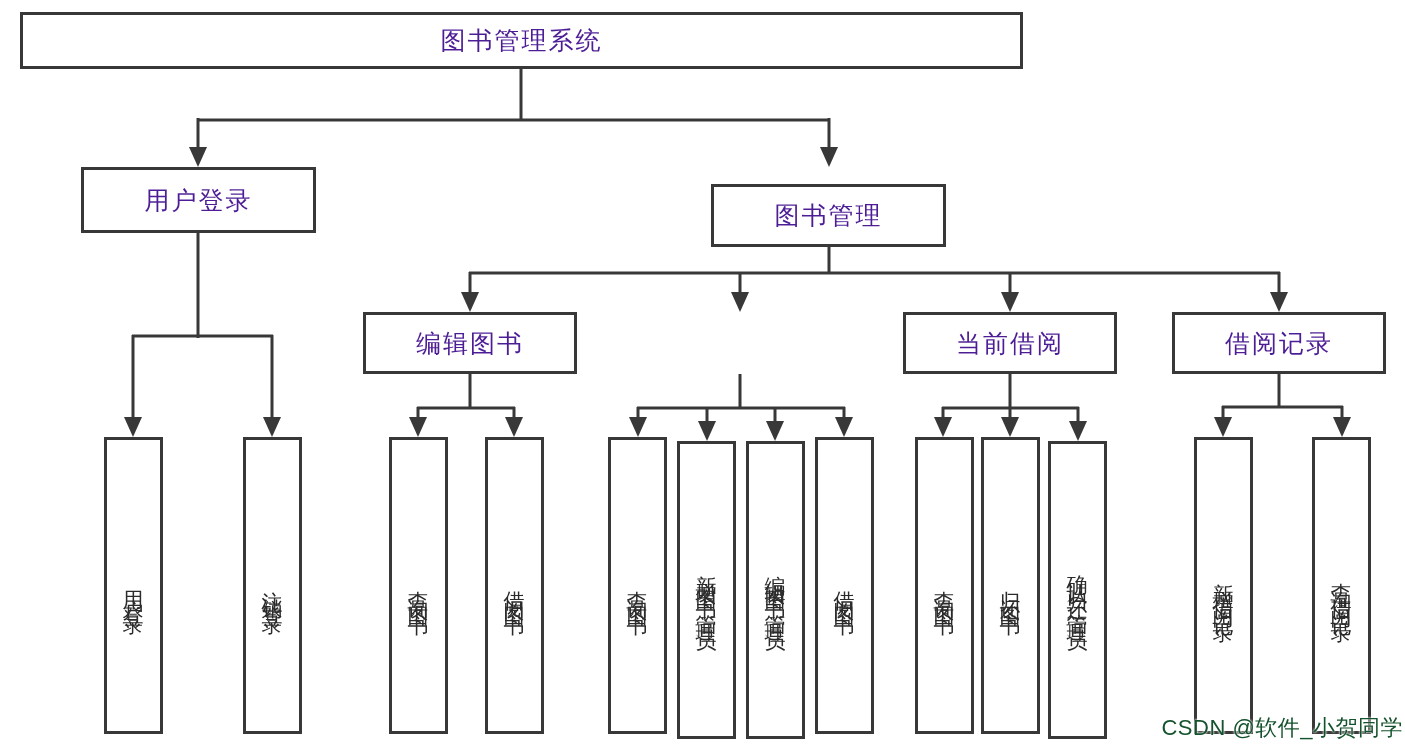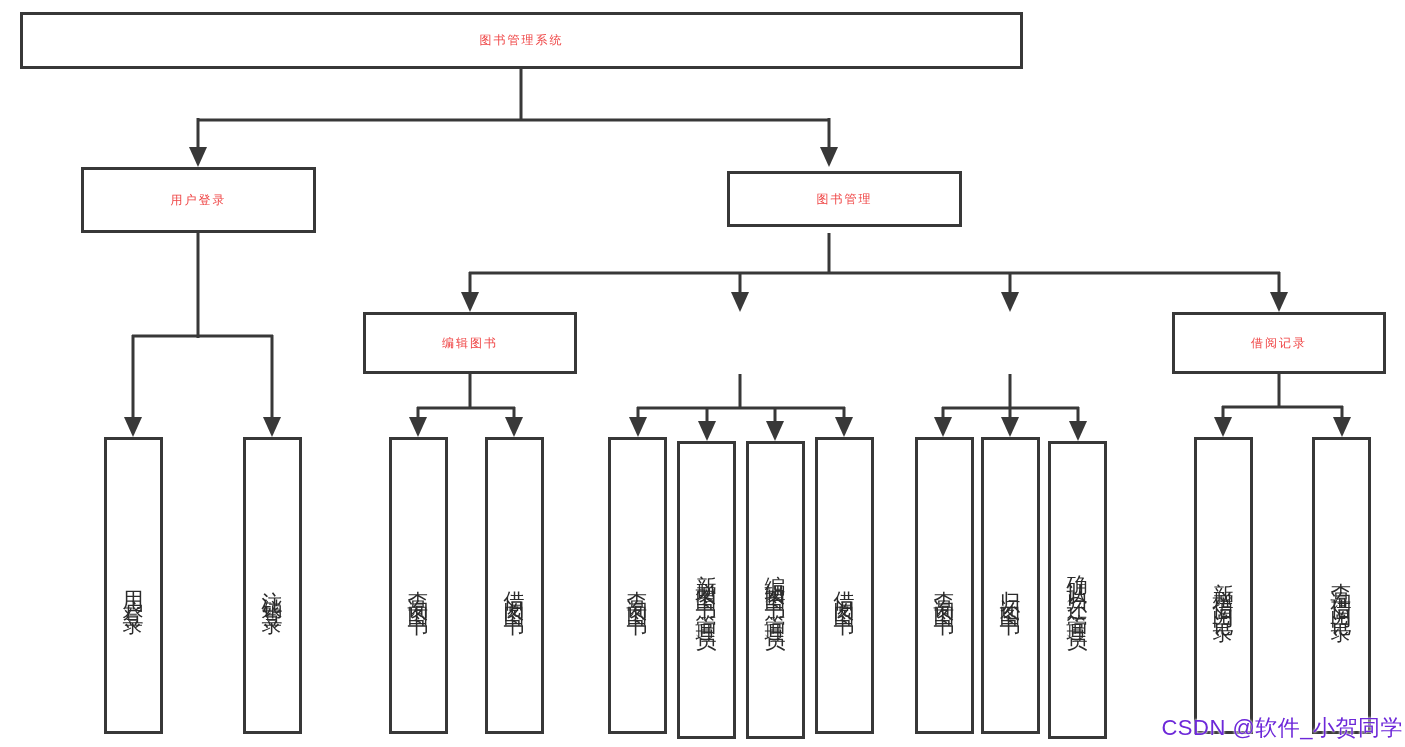--- a/index.html
+++ b/index.html
@@ -17,44 +17,44 @@
     position: absolute;
     box-sizing: border-box;
     border: 3px solid #383838;
     background: #ffffff;
     display: flex;
     align-items: center;
     justify-content: center;
     z-index: 2;
   }
   .node .hlabel {
-    font-size: 12px;
+    font-size: 25px;
     letter-spacing: 2px;
     white-space: nowrap;
-    color: #ef4444;
+    color: #4c1d95;
   }
   .leaf .vlabel {
     writing-mode: vertical-rl;
     font-size: 21px;
     line-height: 1;
     letter-spacing: 8px;
     margin-inline-end: -8px;
     color: #2b2b2b;
     white-space: nowrap;
   }
   .leaf { width: 59px; top: 437px; height: 297px; }
   .leaf.tall { top: 441px; height: 298px; }
   .watermark {
     position: absolute;
     top: 713px;
     right: 2px;
     z-index: 5;
     font-size: 22px;
     letter-spacing: 0.5px;
-    color: #6d28d9;
+    color: #14532d;
     text-shadow: 0 0 2px #ffffff, 0 0 3px #ffffff;
     white-space: nowrap;
   }
 </style>
 </head>
 <body>
 
 <div class="stage">
 
   <svg class="wires" width="1405" height="747" viewBox="0 0 1405 747" aria-hidden="true">
@@ -114,26 +114,29 @@
     </g>
   </svg>
 
   <div class="node" style="left:20px; top:12px; width:1003px; height:57px;">
     <span class="hlabel">图书管理系统</span>
   </div>
 
   <div class="node" style="left:81px; top:167px; width:235px; height:66px;">
     <span class="hlabel">用户登录</span>
   </div>
-  <div class="node" style="left:711px; top:171px; width:235px; height:56px;margin-left:16px;">
+  <div class="node" style="left:711px; top:184px; width:235px; height:63px;">
     <span class="hlabel">图书管理</span>
   </div>
 
   <div class="node" style="left:363px; top:312px; width:214px; height:62px;">
     <span class="hlabel">编辑图书</span>
+  </div>
+  <div class="node" style="left:903px; top:312px; width:214px; height:62px;">
+    <span class="hlabel">当前借阅</span>
   </div>
   <div class="node" style="left:1172px; top:312px; width:214px; height:62px;">
     <span class="hlabel">借阅记录</span>
   </div>
 
   <div class="node leaf" style="left:104px;">
     <span class="vlabel">用户登录</span>
   </div>
   <div class="node leaf" style="left:243px;">
     <span class="vlabel">注销登录</span>

